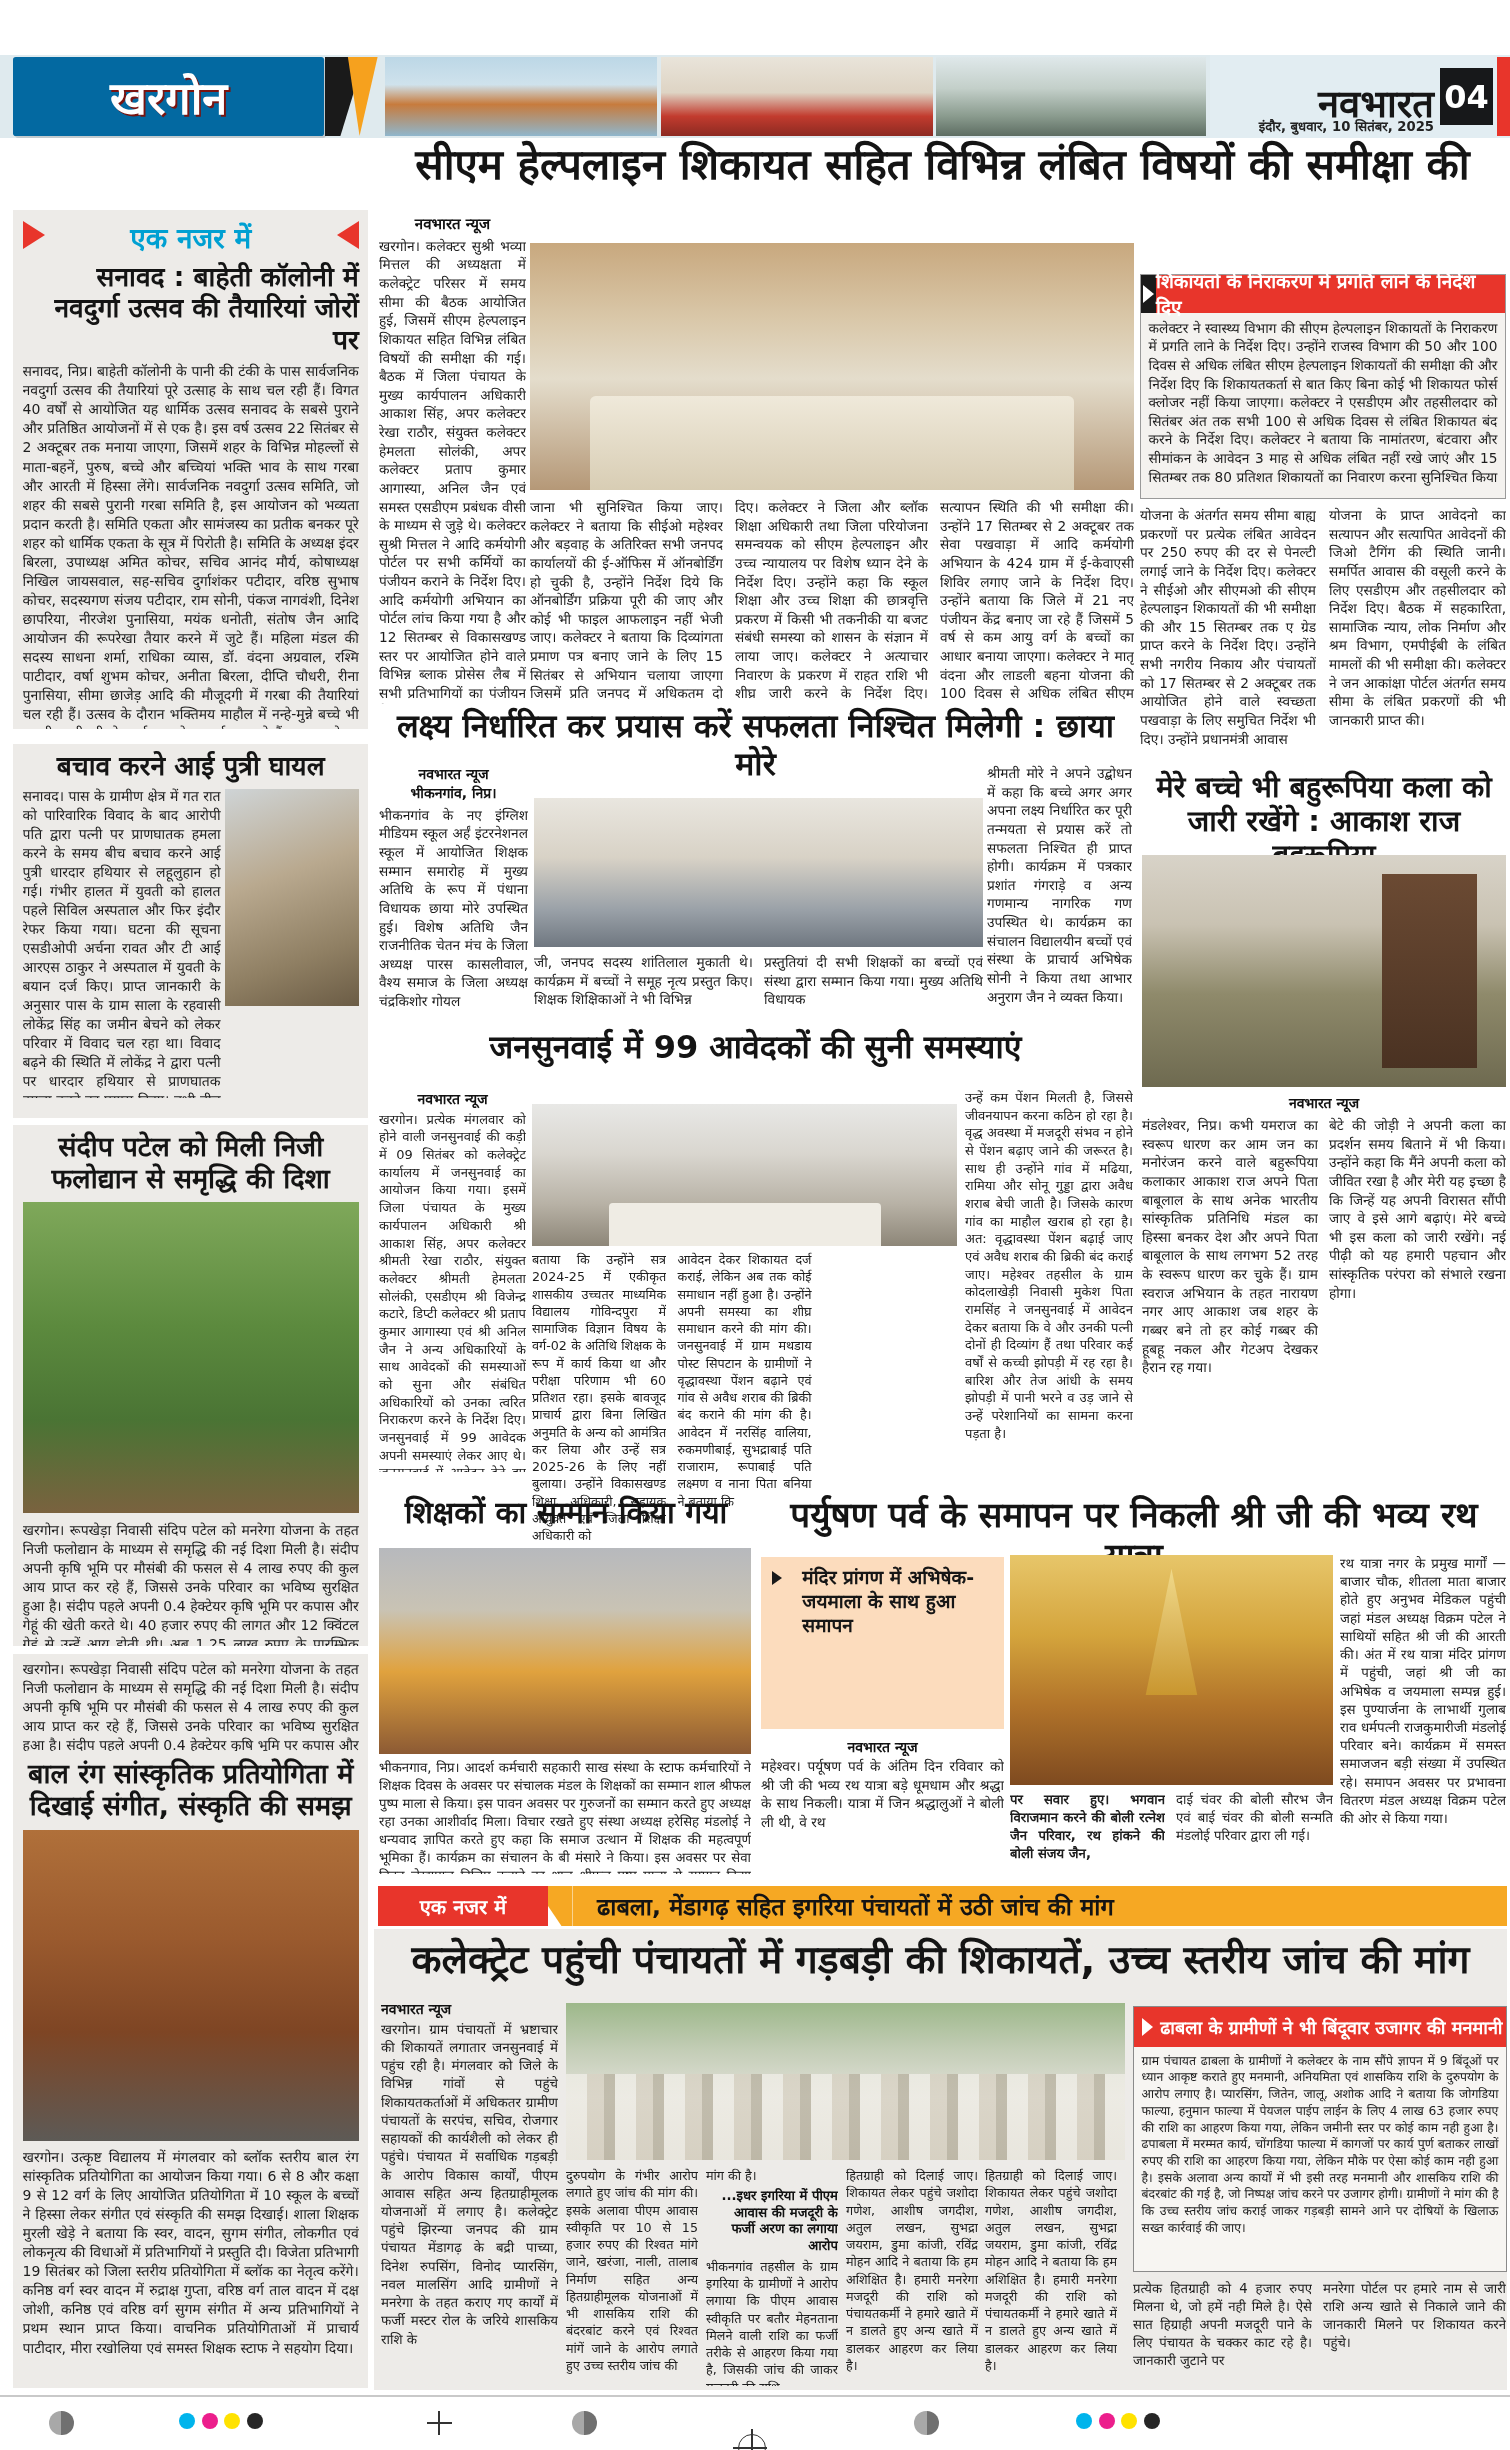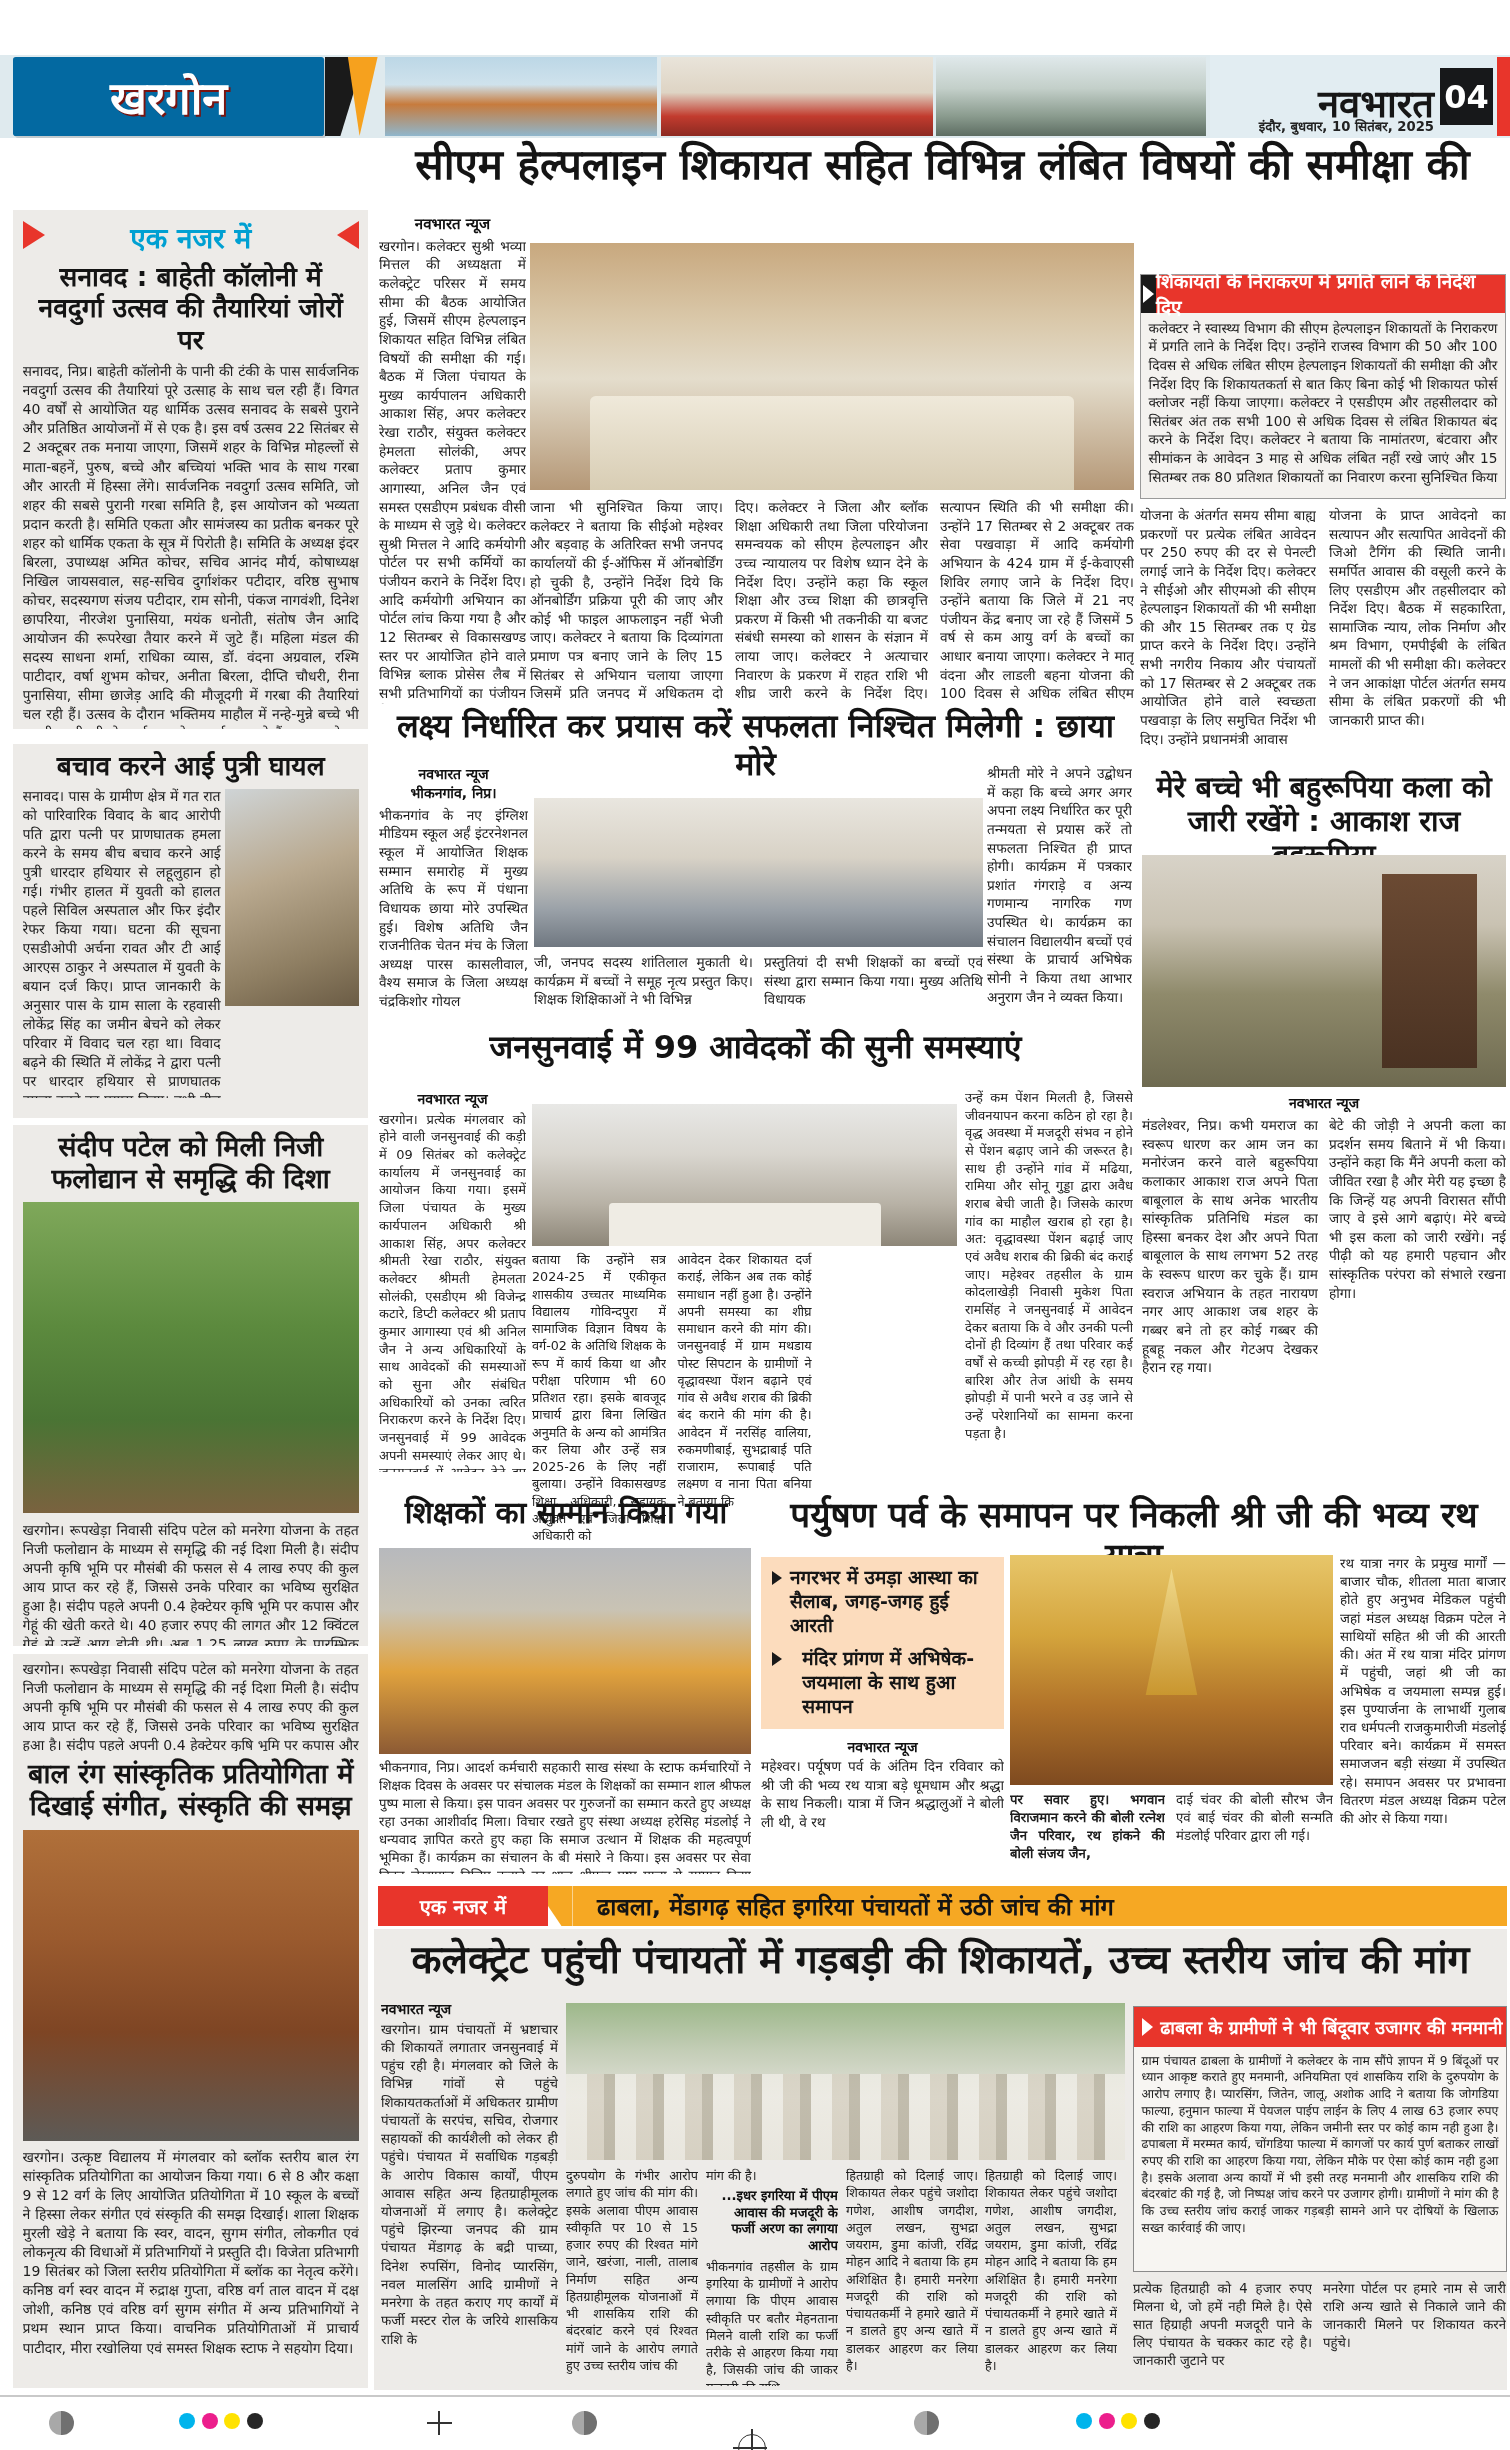--- a/index.html
+++ b/index.html
@@ -50,21 +50,21 @@
       <div class="abs" style="right:0;top:1.9px;width:13.2px;height:79px;background:#e8352b;"></div>
     </div>
   </div>
 
   <div class="story" style="left:13.2px;top:210px;width:355px;height:519px;padding:7.6px 9.4px;box-sizing:border-box;">
     <div style="position:relative;height:38px;">
       <span class="tri-r abs" style="left:0;top:3.8px;"></span>
       <span class="tri-l abs" style="right:0;top:3.8px;"></span>
       <div style="text-align:center;color:#00a0d2;font-weight:bold;font-size:28px;">एक नजर में</div>
     </div>
-    <div class="hl" style="font-size:26.4px;margin:5.7px 0 7.6px 0;">सनावद : बाहेती कॉलोनी में नवदुर्गा उत्सव की तैयारियां जोरों पर</div>
+    <div class="hl" style="font-size:26.4px;margin:5.7px 0 7.6px 0;text-align:right;">सनावद : बाहेती कॉलोनी में नवदुर्गा उत्सव की तैयारियां जोरों पर</div>
     <div class="body-txt" style="font-size:14px;height:385px;">सनावद, निप्र। बाहेती कॉलोनी के पानी की टंकी के पास सार्वजनिक नवदुर्गा उत्सव की तैयारियां पूरे उत्साह के साथ चल रही हैं। विगत 40 वर्षों से आयोजित यह धार्मिक उत्सव सनावद के सबसे पुराने और प्रतिष्ठित आयोजनों में से एक है। इस वर्ष उत्सव 22 सितंबर से 2 अक्टूबर तक मनाया जाएगा, जिसमें शहर के विभिन्न मोहल्लों से माता-बहनें, पुरुष, बच्चे और बच्चियां भक्ति भाव के साथ गरबा और आरती में हिस्सा लेंगे। सार्वजनिक नवदुर्गा उत्सव समिति, जो शहर की सबसे पुरानी गरबा समिति है, इस आयोजन को भव्यता प्रदान करती है। समिति एकता और सामंजस्य का प्रतीक बनकर पूरे शहर को धार्मिक एकता के सूत्र में पिरोती है। समिति के अध्यक्ष इंदर बिरला, उपाध्यक्ष अमित कोचर, सचिव आनंद मौर्य, कोषाध्यक्ष निखिल जायसवाल, सह-सचिव दुर्गाशंकर पटीदार, वरिष्ठ सुभाष कोचर, सदस्यगण संजय पटीदार, राम सोनी, पंकज नागवंशी, दिनेश छापरिया, नीरजेश पुनासिया, मयंक धनोती, संतोष जैन आदि आयोजन की रूपरेखा तैयार करने में जुटे हैं। महिला मंडल की सदस्य साधना शर्मा, राधिका व्यास, डॉ. वंदना अग्रवाल, रश्मि पाटीदार, वर्षा शुभम कोचर, अनीता बिरला, दीप्ति चौधरी, रीना पुनासिया, सीमा छाजेड़ आदि की मौजूदगी में गरबा की तैयारियां चल रही हैं। उत्सव के दौरान भक्तिमय माहौल में नन्हे-मुन्ने बच्चे भी अपनी भागीदारी से कार्यक्रम को आकर्षक बनाते हैं। यह आयोजन न केवल धार्मिक भावनाओं को मजबूत करता है, बल्कि सामाजिक एकता और सांस्कृतिक विरासत को भी बढ़ावा देता है।</div>
   </div>
 
   <div class="story" style="left:13.2px;top:744px;width:355px;height:374px;padding:5.7px 9.4px;box-sizing:border-box;">
     <div class="hl" style="font-size:26.4px;margin-bottom:5.7px;">बचाव करने आई पुत्री घायल</div>
     <div class="photo" style="right:9.4px;top:45px;width:134px;height:217px;background:linear-gradient(160deg,#cfd4d6 0%,#b9a98f 40%,#8f7f63 75%,#6b5c45 100%);"></div>
     <div class="body-txt" style="font-size:14px;height:311px;width:198px;">सनावद। पास के ग्रामीण क्षेत्र में गत रात को पारिवारिक विवाद के बाद आरोपी पति द्वारा पत्नी पर प्राणघातक हमला करने के समय बीच बचाव करने आई पुत्री धारदार हथियार से लहूलुहान हो गई। गंभीर हालत में युवती को हालत पहले सिविल अस्पताल और फिर इंदौर रेफर किया गया। घटना की सूचना एसडीओपी अर्चना रावत और टी आई आरएस ठाकुर ने अस्पताल में युवती के बयान दर्ज किए। प्राप्त जानकारी के अनुसार पास के ग्राम साला के रहवासी लोकेंद्र सिंह का जमीन बेचने को लेकर परिवार में विवाद चल रहा था। विवाद बढ़ने की स्थिति में लोकेंद्र ने द्वारा पत्नी पर धारदार हथियार से प्राणघातक हमला करने का प्रयास किया। तभी बीच बचाव करने आई पुत्री प्रियल 25 वर्ष इस हमले में गंभीर रूप से घायल हो गई। युवती को प्राथमिक उपचार के बाद इंदौर के बड़े अस्पताल में रेफर किया गया। आरोपी लोकेंद्र को राउंडअप कर लिया गया है।</div>
   </div>
 
   <div class="story" style="left:13.2px;top:1125px;width:355px;height:521px;padding:5.7px 9.4px;box-sizing:border-box;">
@@ -143,24 +143,20 @@
     <div class="body-txt" style="font-size:12.7px;">आवेदन देकर शिकायत दर्ज कराई, लेकिन अब तक कोई समाधान नहीं हुआ है। उन्होंने अपनी समस्या का शीघ्र समाधान करने की मांग की। जनसुनवाई में ग्राम मथडाय पोस्ट सिपटान के ग्रामीणों ने वृद्धावस्था पेंशन बढ़ाने एवं गांव से अवैध शराब की ब्रिकी बंद कराने की मांग की है। आवेदन में नरसिंह वालिया, रुकमणीबाई, सुभद्राबाई पति राजाराम, रूपाबाई पति लक्ष्मण व नाना पिता बनिया ने बताया कि</div>
   </div>
   <div class="col-abs body-txt" style="left:965px;top:1089px;width:168px;height:383px;font-size:13px;">उन्हें कम पेंशन मिलती है, जिससे जीवनयापन करना कठिन हो रहा है। वृद्ध अवस्था में मजदूरी संभव न होने से पेंशन बढ़ाए जाने की जरूरत है। साथ ही उन्होंने गांव में मढिया, रामिया और सोनू गुड्डा द्वारा अवैध शराब बेची जाती है। जिसके कारण गांव का माहौल खराब हो रहा है। अत: वृद्धावस्था पेंशन बढ़ाई जाए एवं अवैध शराब की ब्रिकी बंद कराई जाए। महेश्वर तहसील के ग्राम कोदलाखेड़ी निवासी मुकेश पिता रामसिंह ने जनसुनवाई में आवेदन देकर बताया कि वे और उनकी पत्नी दोनों ही दिव्यांग हैं तथा परिवार कई वर्षों से कच्ची झोपड़ी में रह रहा है। बारिश और तेज आंधी के समय झोपड़ी में पानी भरने व उड़ जाने से उन्हें परेशानियों का सामना करना पड़ता है।</div>
 
   <div class="hl" style="position:absolute;left:378px;top:1495px;width:376px;font-size:30px;">शिक्षकों का सम्मान किया गया</div>
   <div class="photo" style="left:379px;top:1548px;width:372px;height:206px;background:linear-gradient(180deg,#b7b9bd 0%,#c9c3b4 30%,#e0a23e 60%,#8c5a34 100%);"></div>
   <div class="col-abs body-txt" style="left:379px;top:1759px;width:372px;height:115px;font-size:13.2px;">भीकनगाव, निप्र। आदर्श कर्मचारी सहकारी साख संस्था के स्टाफ कर्मचारियों ने शिक्षक दिवस के अवसर पर संचालक मंडल के शिक्षकों का सम्मान शाल श्रीफल पुष्प माला से किया। इस पावन अवसर पर गुरुजनों का सम्मान करते हुए अध्यक्ष रहा उनका आशीर्वाद मिला। विचार रखते हुए संस्था अध्यक्ष हरेसिह मंडलोई ने धन्यवाद ज्ञापित करते हुए कहा कि समाज उत्थान में शिक्षक की महत्वपूर्ण भूमिका हैं। कार्यक्रम का संचालन के बी मंसारे ने किया। इस अवसर पर सेवा निवृत लेखापाल दिलिप कनाडे का शाल श्रीफल पुष्प माला से सम्मान किया गया। कार्यक्रम में सुनिता वर्मा, मोतेसिह रावत, दिपक वर्मा, वाणी विलास वानखेड़े राजेश सोहनी उपस्थित थे।</div>
 
   <div class="hl" style="position:absolute;left:761px;top:1495px;width:746px;font-size:35px;">पर्युषण पर्व के समापन पर निकली श्री जी की भव्य रथ यात्रा</div>
   <div class="abs" style="left:761px;top:1557px;width:243px;height:172px;background:#fcdcbd;padding:9.4px 11.3px;box-sizing:border-box;">
-    <div style="display:flex;gap:7.6px;margin-bottom:9.4px;">
-      <span class="tri-b" style="margin-top:4.7px;"></span>
-      <span style="font-weight:bold;font-size:19px;line-height:1.25;color:#161616;">नगरभर में उमड़ा आस्था का सैलाब, जगह-जगह हुई आरती</span>
-    </div>
     <div style="display:flex;gap:20px;">
       <span class="tri-b" style="margin-top:4.7px;"></span>
       <span style="font-weight:bold;font-size:19px;line-height:1.25;color:#161616;">मंदिर प्रांगण में अभिषेक-जयमाला के साथ हुआ समापन</span>
     </div>
   </div>
   <div class="byline" style="position:absolute;left:761px;top:1737px;width:243px;font-size:14px;">नवभारत न्यूज</div>
   <div class="col-abs body-txt" style="left:761px;top:1757px;width:243px;height:119px;font-size:13.7px;">महेश्वर। पर्यूषण पर्व के अंतिम दिन रविवार को श्री जी की भव्य रथ यात्रा बड़े धूमधाम और श्रद्धा के साथ निकली। यात्रा में जिन श्रद्धालुओं ने बोली ली थी, वे रथ</div>
   <div class="photo" style="left:1010px;top:1555px;width:323px;height:230px;background:linear-gradient(180deg,#e7c66a 0%,#d4a43c 35%,#b2742a 65%,#7e4a20 100%);">
     <div class="abs" style="left:40%;top:6%;width:20%;height:55%;background:linear-gradient(180deg,#f0d98a,#c9962f);clip-path:polygon(50% 0,90% 100%,10% 100%);"></div>
   </div>

